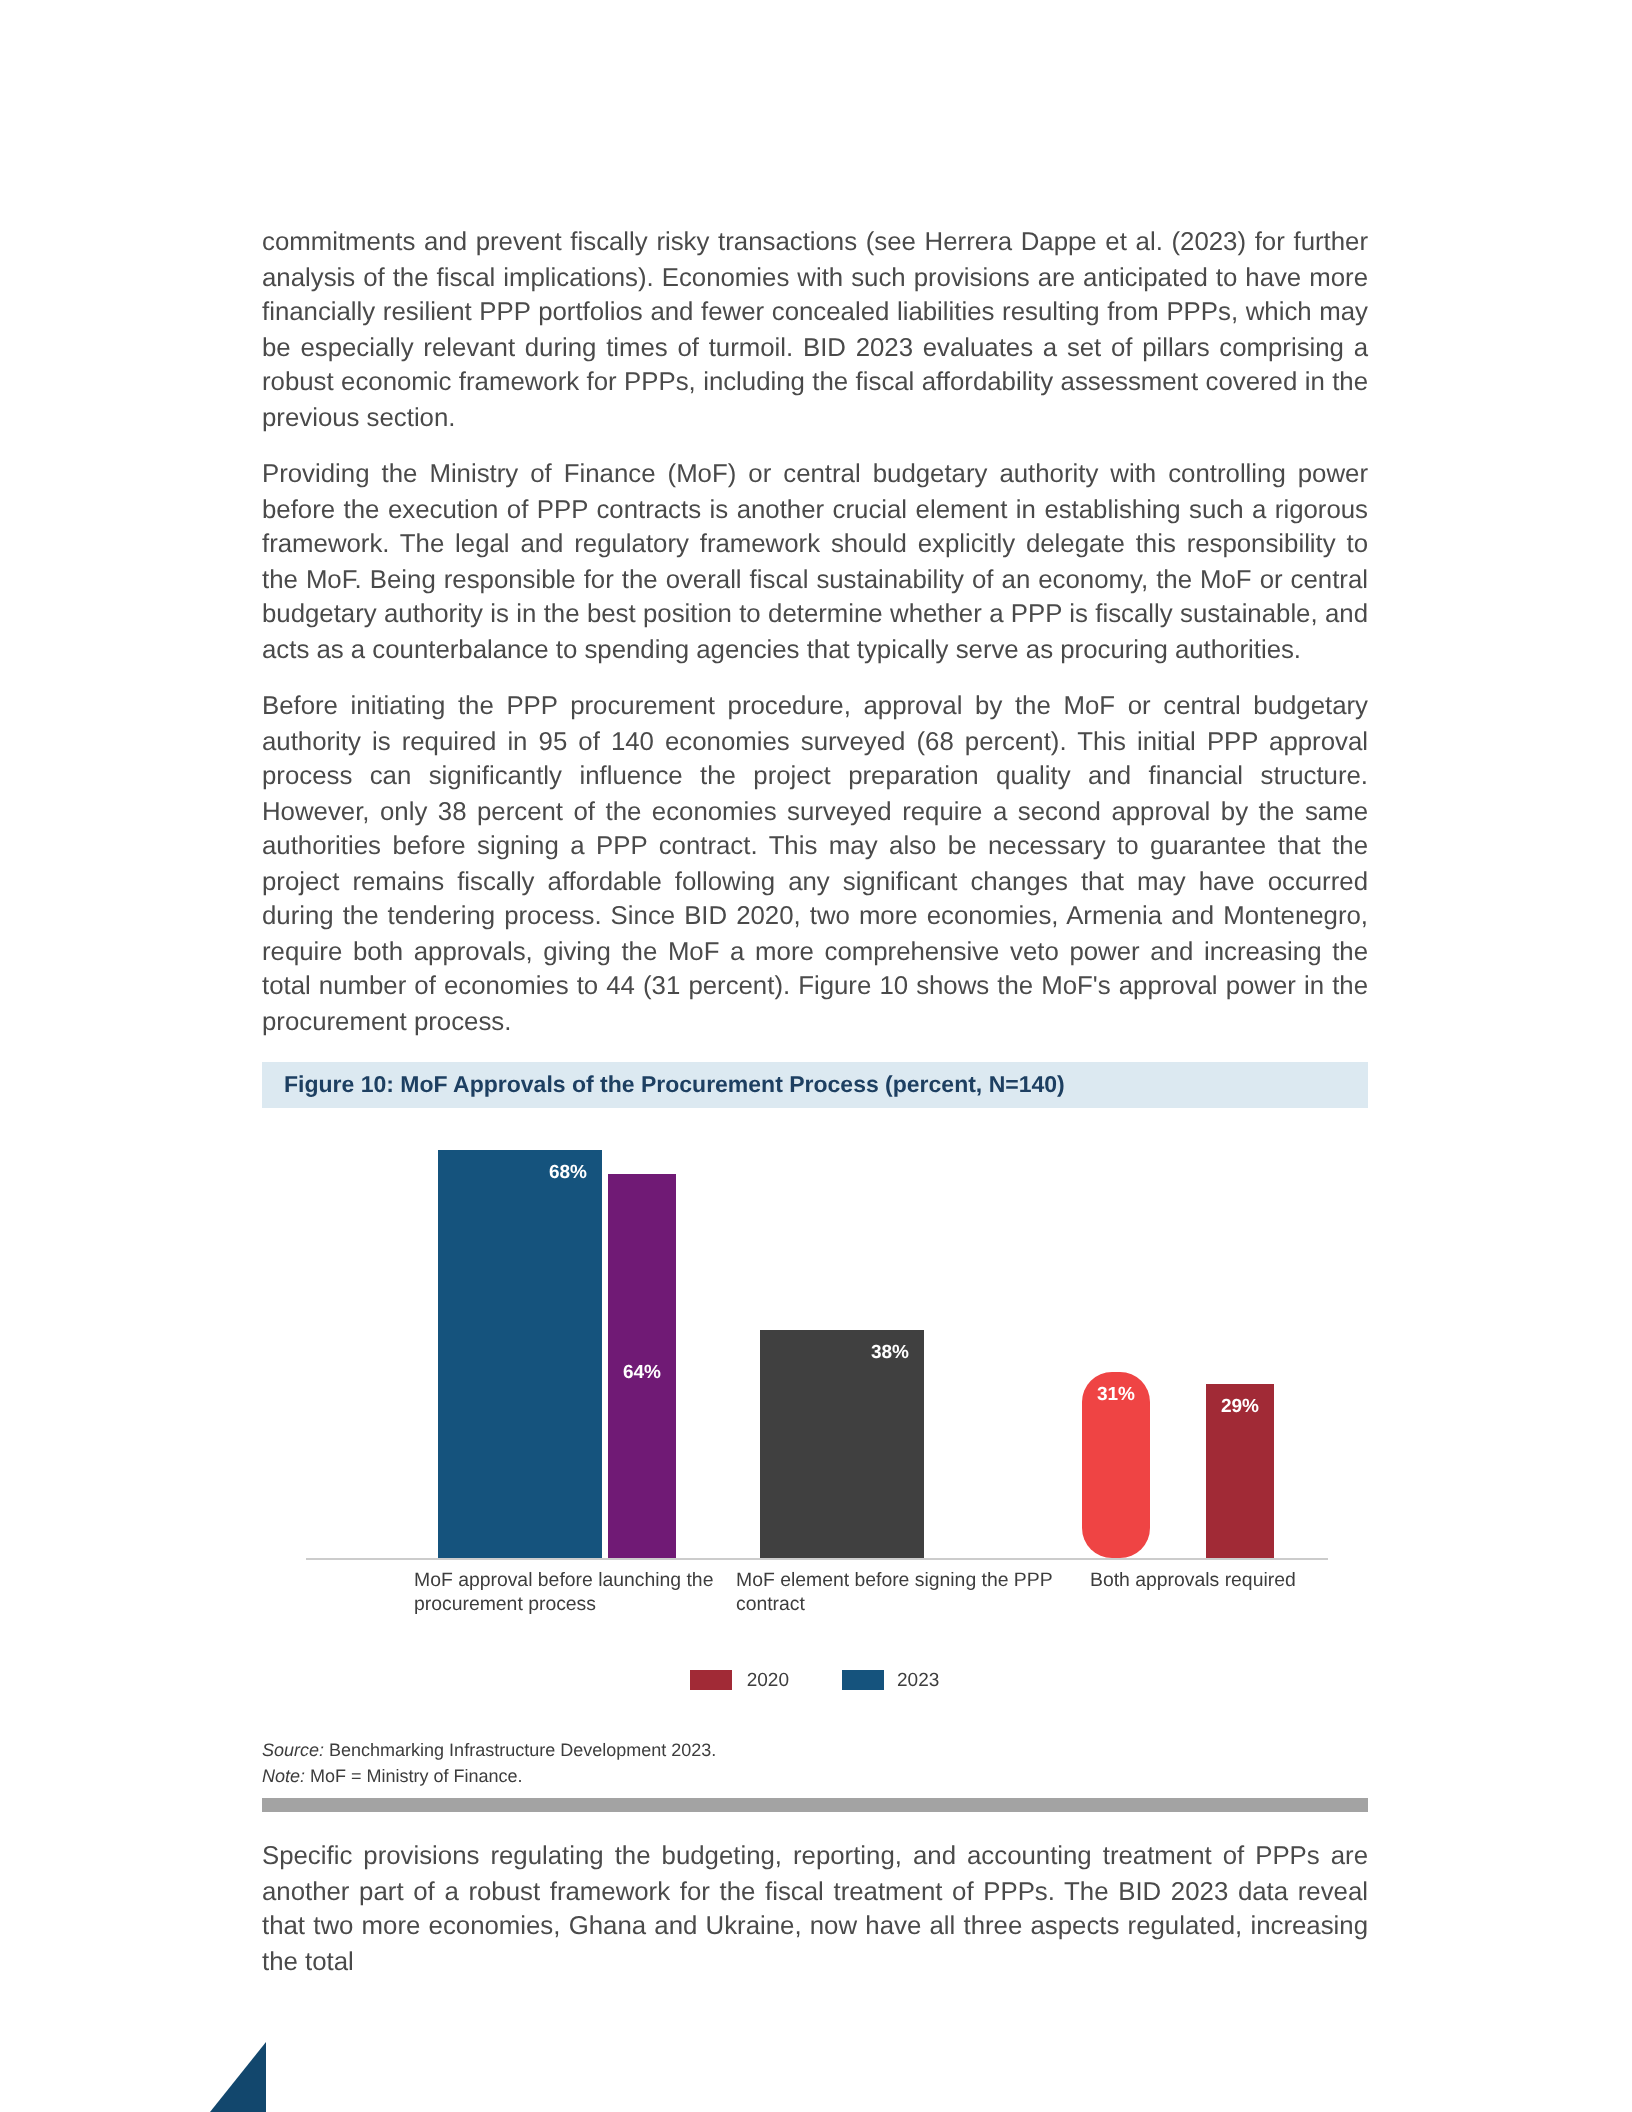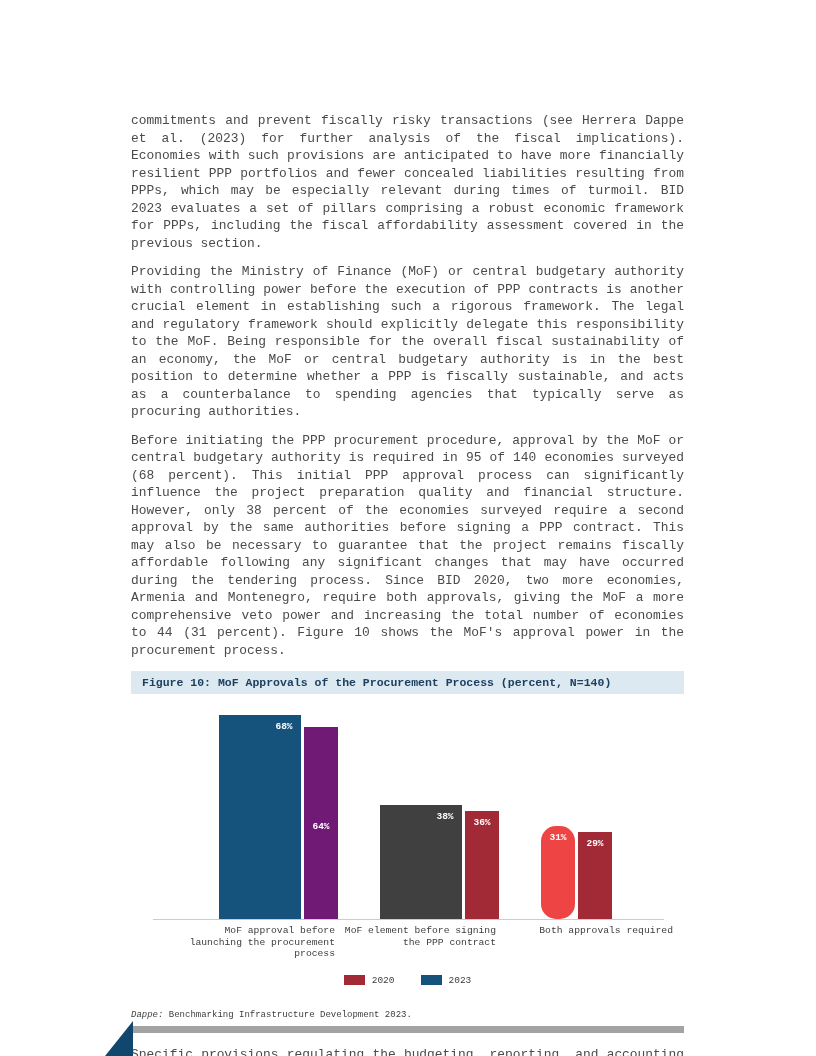--- a/index.html
+++ b/index.html
@@ -1,20 +1,20 @@
 <!DOCTYPE html>
 <html><head>
 <meta charset="utf-8">
 <style>
   html,body { margin:0; padding:0; background:#ffffff; }
   .page {
     position:relative;
     width:796px; height:1056px;
     background:#ffffff;
-    font-family:Liberation Mono, monospace;
+    font-family:Liberation Sans, sans-serif;
     overflow:hidden;
   }
   .content {
     position:absolute; left:131px; top:0; width:553px;
   }
   .body-text {
     font-size:12.9px; line-height:17.5px; color:#4a4a4a;
     text-align:justify; margin:0 0 11px 0;
   }
   .first-para { margin-top:112px; }
@@ -26,22 +26,22 @@
     display:flex; align-items:center; padding-left:11px;
     font-weight:bold; font-size:11.5px; color:#1d3f61;
   }
   .chart-plot { position:relative; height:226px; }
   .axis-line { position:absolute; left:22px; right:20px; bottom:0; border-bottom:1px solid #cccccc; }
   .chart-group { position:absolute; bottom:1px; display:flex; align-items:flex-end; gap:3px; }
   .bar { width:34px; display:flex; justify-content:center; align-items:flex-start; }
   .bar-label { color:#ffffff; font-weight:bold; font-size:9.5px; margin-top:6px; }
   .labels-row { position:relative; height:36px; }
   .cat-label {
-    position:absolute; top:5px; width:160px; text-align:right;
-    font-size:9.7px; line-height:11.5px; color:#3d3d3d;
+    position:absolute; top:5px; width:160px; text-align:left;
+    font-size:9.7px; line-height:11.5px; color:#3d3d3d;margin-left:32px;
   }
   .legend { display:flex; justify-content:center; gap:26px; margin-top:18px; height:12px; }
   .legend-item { display:flex; align-items:center; gap:7px; font-size:9.5px; color:#3d3d3d; }
   .legend-swatch { width:21px; height:10px; }
   .fig-notes { margin-top:23px; font-size:9px; line-height:13px; color:#3d3d3d; }
   .fig-notes .lbl { font-style:italic; }
 
   
   .footer { position:absolute; left:0; top:1001px; width:816px; height:20px; font-size:8.8px; color:#4e4e4e; }
   .page-num { position:absolute; left:104px; width:22px; text-align:center; top:4px; }
@@ -74,29 +74,26 @@
               <span class="bar-label">68%</span>
             </div>
             <div class="bar" style="height: 192px; background: #701a75; align-items: center;">
               <span class="bar-label">64%</span>
             </div>
           </div>
           <div class="chart-group" style="left: 249px;">
             <div class="bar" style="height: 114px; background: #404040; padding-left: 48px;">
               <span class="bar-label">38%</span>
             </div>
-            <div class="bar" style="height: 108px; background: rgb(161, 42, 54);">
-              <span class="bar-label">36%</span>
-            </div>
           </div>
           <div class="chart-group" style="left: 410px;">
             <div class="bar" style="height: 93px; background: #ef4444; border-radius: 15px;">
               <span class="bar-label">31%</span>
             </div>
-            <div class="bar" style="height: 87px; background: rgb(161, 42, 54);">
+            <div class="bar" style="height: 87px; background: rgb(161, 42, 54); margin-left: 25px;">
               <span class="bar-label">29%</span>
             </div>
           </div>
         </div>
 
       <div class="labels-row">
 
       <div class="cat-label" style="left: 44px;">MoF approval before launching the procurement process</div>
           <div class="cat-label" style="left: 205px;">MoF element before signing the PPP contract</div>
           <div class="cat-label" style="left: 382px;">Both approvals required</div>
@@ -108,21 +105,22 @@
             <span class="legend-swatch" style="background: rgb(161, 42, 54);"></span>
             <span>2020</span>
           </div>
           <div class="legend-item">
             <span class="legend-swatch" style="background: rgb(21, 83, 125);"></span>
             <span>2023</span>
           </div>
         </div>
 
       <div class="fig-notes">
-        <div><span class="lbl">Dappe:</span><span> Benchmarking Infrastructure Development 2023.</span></div>
+        <div><span class="lbl">Source:</span><span> Benchmarking Infrastructure Development 2023.</span></div>
+        <div><span class="lbl">Note:</span><span> MoF = Ministry of Finance.</span></div>
       </div>
     </div>
 
     <p class="body-text" style="margin-top:13px;">Specific provisions regulating the budgeting, reporting, and accounting treatment of PPPs are another part of a robust framework for the fiscal treatment of PPPs. The BID 2023 data reveal that two more economies, Ghana and Ukraine, now have all three aspects regulated, increasing the total</p>
   </div>
 
   <div class="corner-triangle"></div>
 </div>
 
 </body></html>

